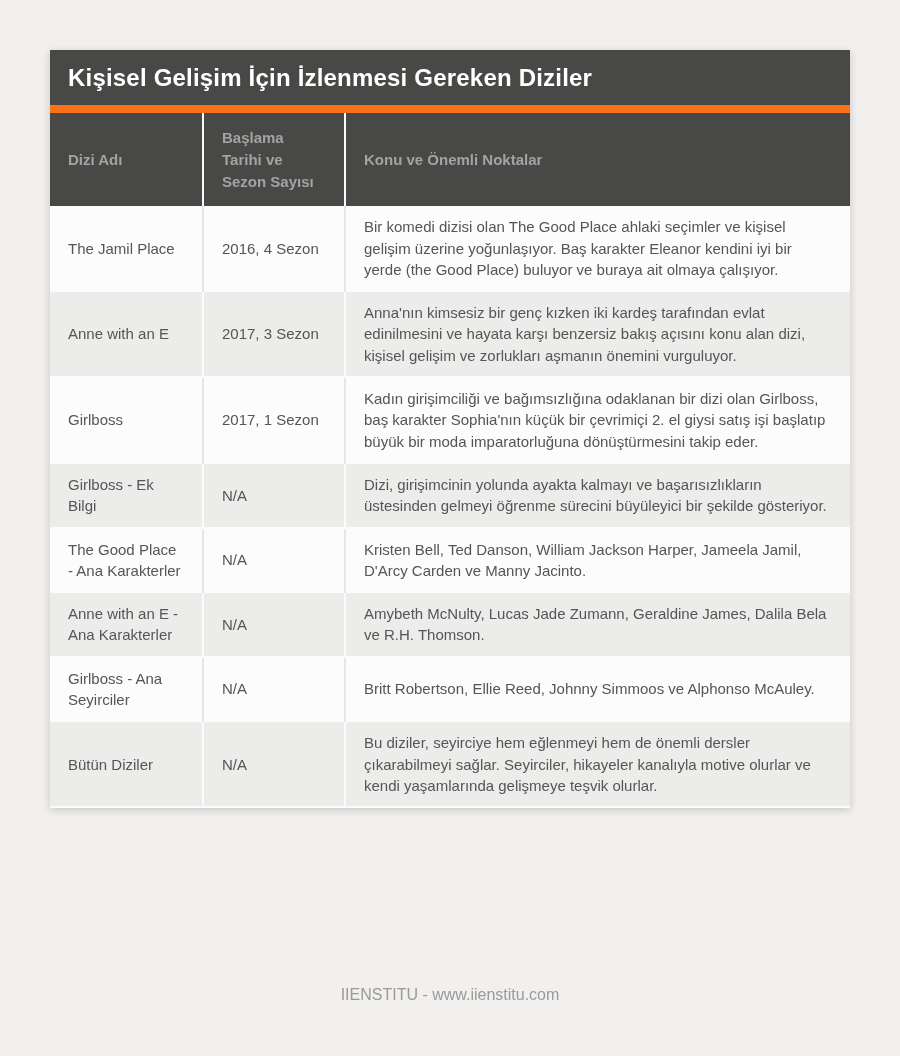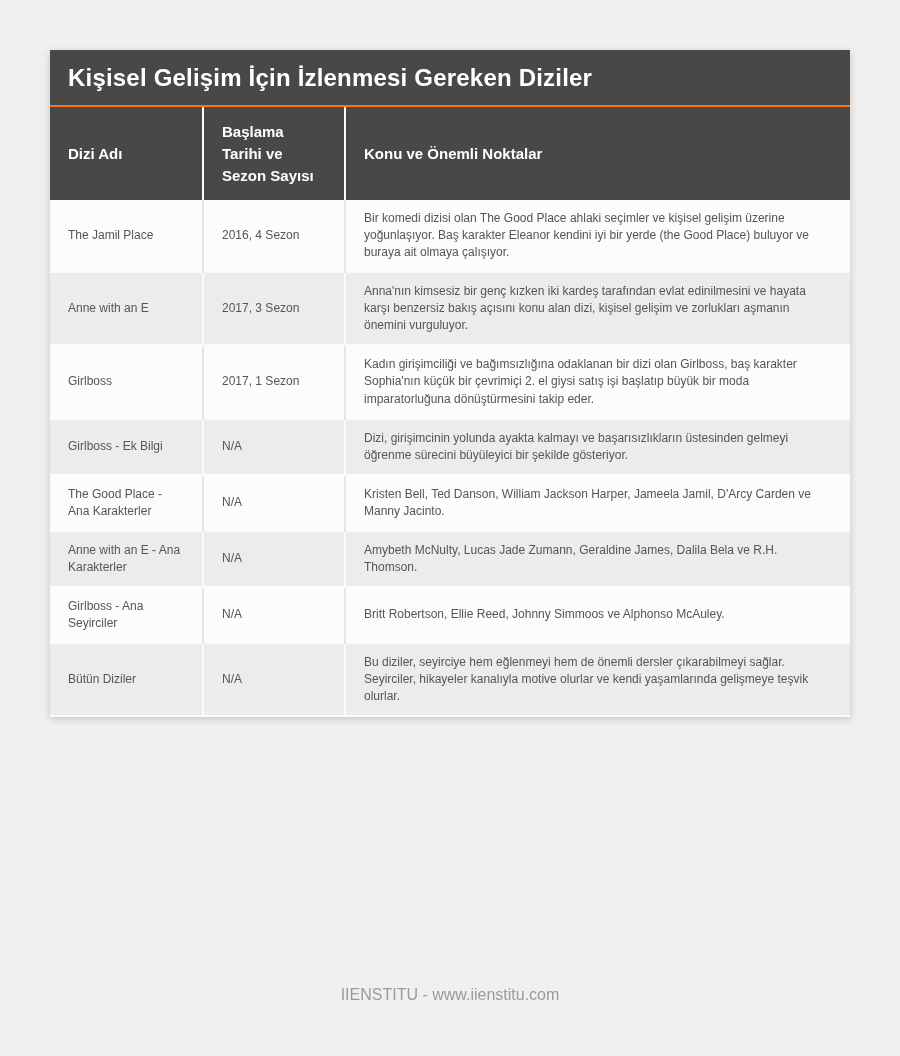--- a/index.html
+++ b/index.html
@@ -15,44 +15,44 @@
     width:800px;
     background:#fcfcfc;
     box-shadow:0 2px 8px rgba(0,0,0,0.18);
   }
   .title-bar {
     background:#484846;
     color:#ffffff;
     font-size:24px;
     font-weight:bold;
     padding:14px 18px 13px 18px;
-    border-bottom:2px solid #f97316;
+    border-bottom:8px solid #f97316;
     letter-spacing:0.2px;
   }
   table {
     width:100%;
     border-collapse:collapse;
     table-layout:fixed;
   }
   col.c1 { width:153px; }
   col.c2 { width:142px; }
   col.c3 { width:505px; }
   th {
     background:#484846;
-    color:#ffffff;
+    color:#a3a3a3;
     font-size:15px;
     font-weight:bold;
     text-align:left;
     vertical-align:middle;
     padding:14px 18px;
     line-height:1.45;
   }
   th:not(:last-child) { border-right:2px solid #fbfbfb; }
   td {
-    font-size:12px;
+    font-size:15px;
     color:#555555;
     vertical-align:middle;
     padding:10px 18px;
     line-height:1.42;
     text-align:left;
   }
   tbody tr:nth-child(odd)  { background:#fcfcfc; }
   tbody tr:nth-child(even) { background:#ececeb; }
   tbody tr:nth-child(odd)  td:not(:last-child) { border-right:2px solid #e6e6e5; }
   tbody tr:nth-child(even) td:not(:last-child) { border-right:2px solid #fbfbfb; }

